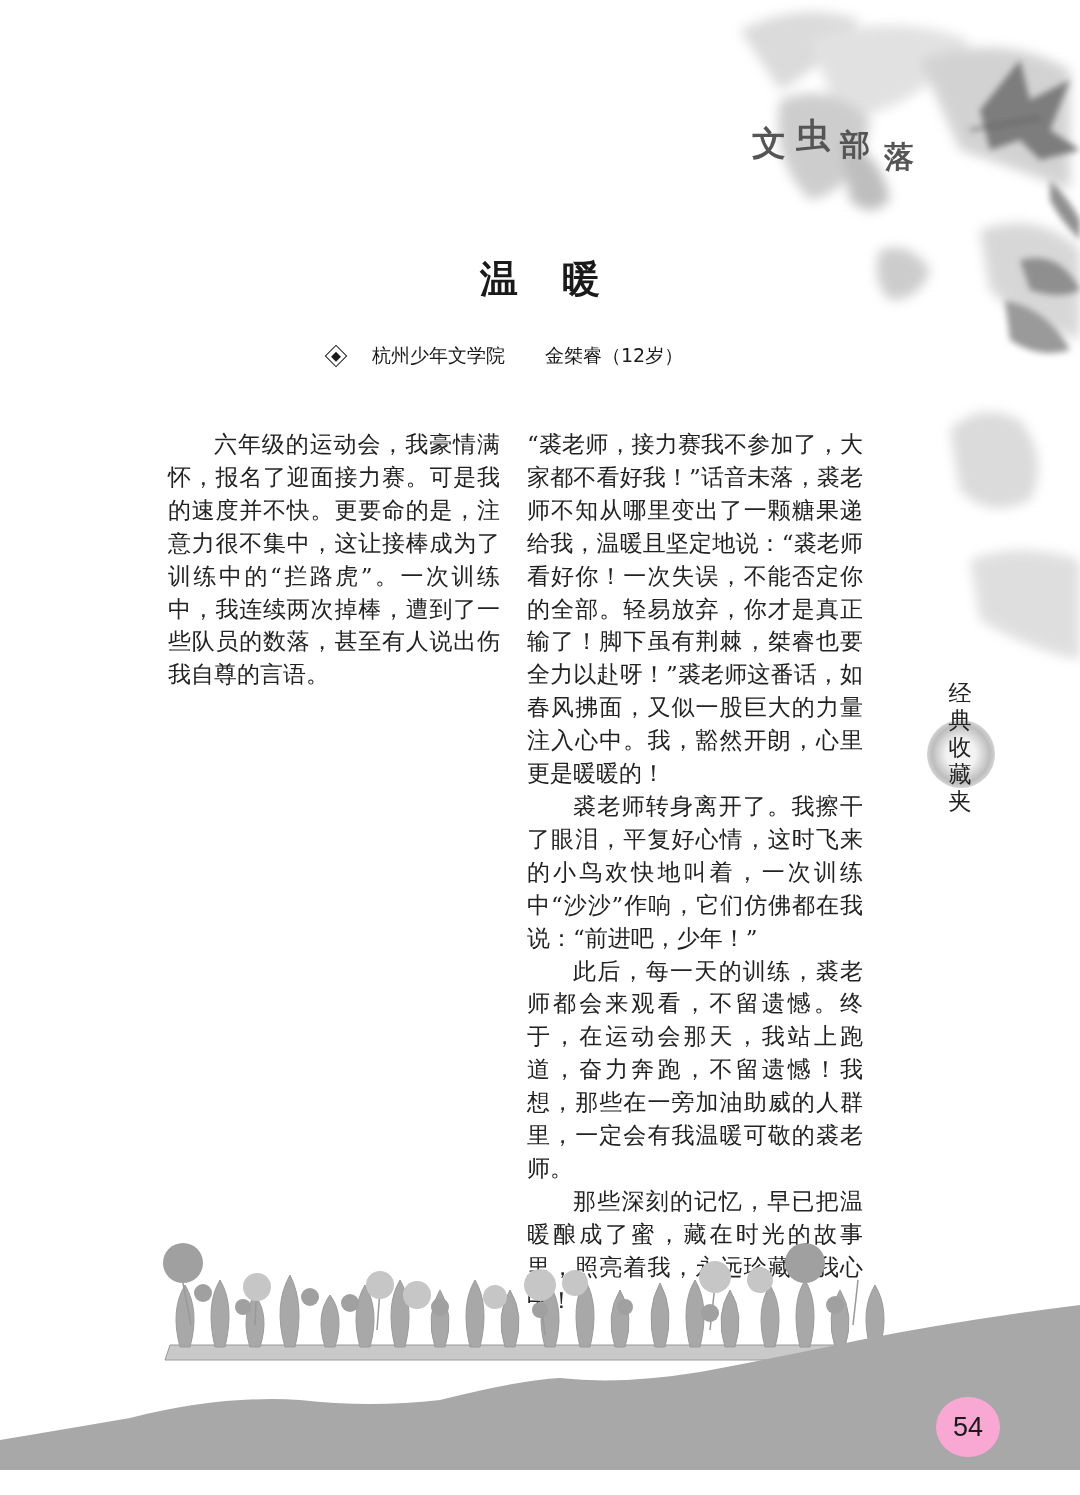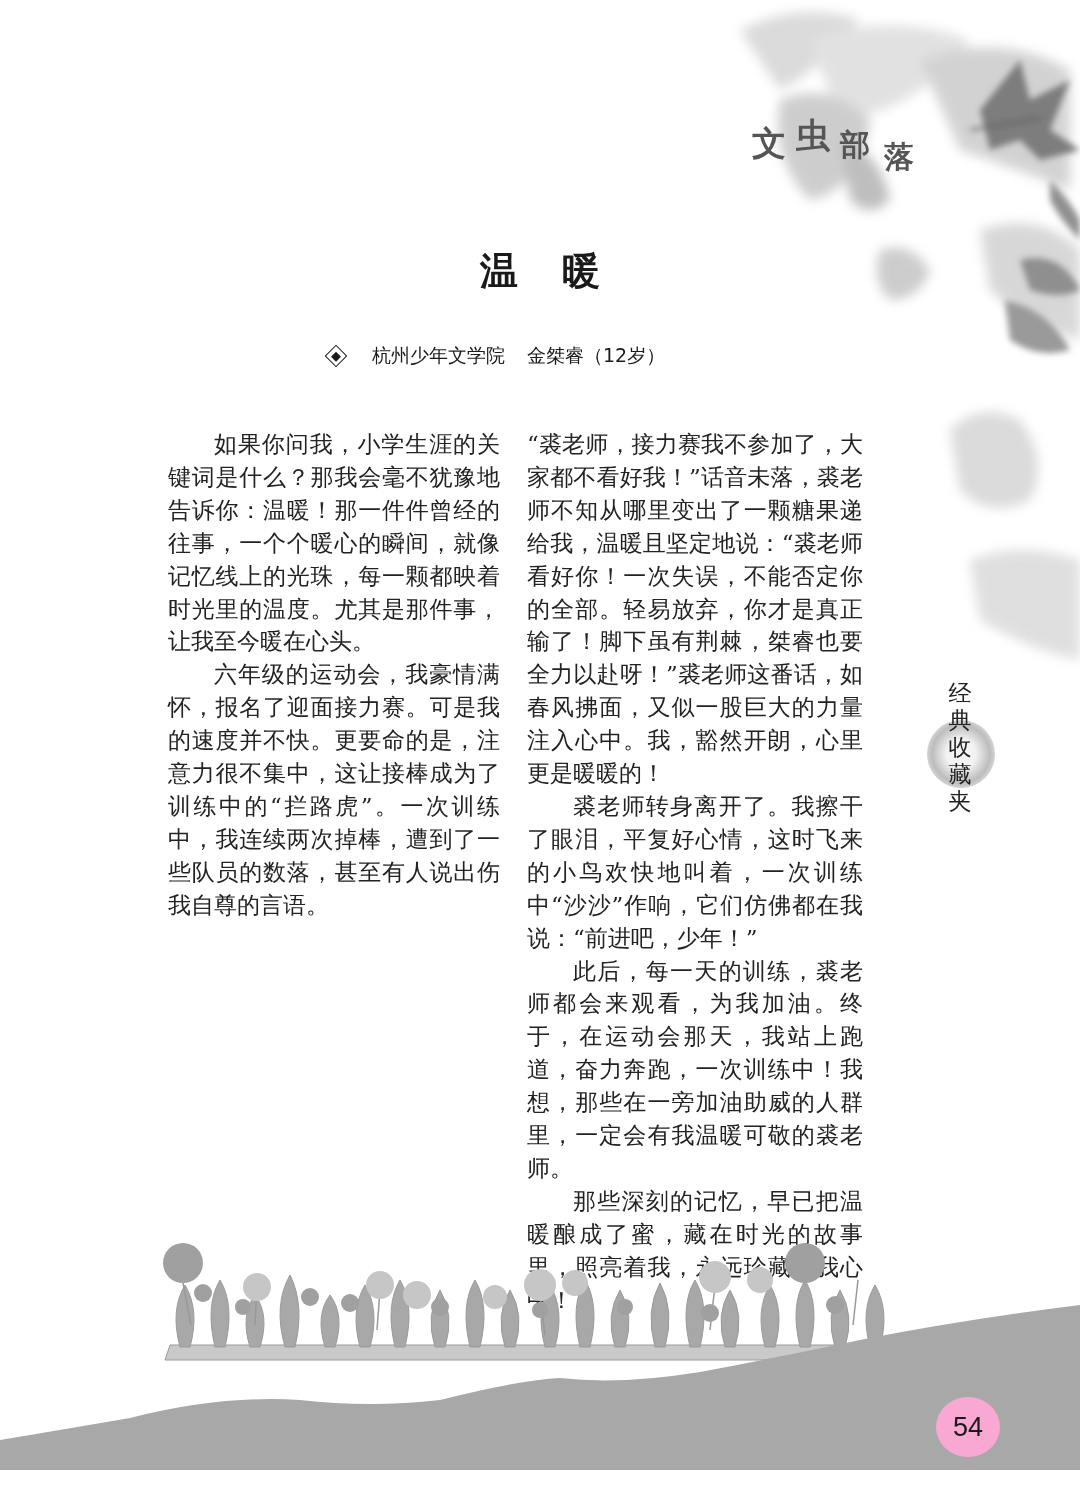--- a/index.html
+++ b/index.html
@@ -16,37 +16,37 @@
 
     
     .section-header { position: absolute; left: 752px; top: 118px; width: 180px; height: 60px; }
     .section-char {
       position: absolute; font-family: "DejaVu Sans", sans-serif; font-weight: bold;
       color: #555555; font-size: 34px; line-height: 1;
     }
 
     
     .title {
-      position: absolute; left: 0; right: 0; top: 246px; text-align: center;
+      position: absolute; left: 0; right: 0; top: 254px; text-align: center;
       font-family: "DejaVu Sans", sans-serif; font-size: 38px; font-weight: bold;
       letter-spacing: 44px; padding-left: 44px; color: #1a1a1a;
     }
 
     
     .byline {
       position: absolute; left: 328px; top: 343px;
       font-family: "DejaVu Sans", sans-serif; font-size: 19px; color: #1a1a1a;
       display: flex; align-items: center; gap: 22px; white-space: nowrap;
     }
     .byline .diamond {
       width: 14px; height: 14px; border: 1.5px solid #1a1a1a; transform: rotate(45deg);
       display: inline-flex; align-items: center; justify-content: center; margin-right: 6px;
     }
     .byline .diamond::after { content: ""; width: 7px; height: 7px; background: #1a1a1a; }
-    .byline .author { }
+    .byline .author { margin-left: 18px; }
 
     
     .col {
       position: absolute; top: 428px; width: 332px;
       font-size: 23px; line-height: 32.9px; text-align: justify; color: #222;
     }
     .col.left { left: 168px; }
     .col.right { left: 527px; width: 336px; }
     .col p { margin: 0; text-indent: 46px; }
     .col p.noindent { text-indent: 0; }
@@ -119,28 +119,27 @@
 
   <div class="title">温暖</div>
 
   <div class="byline">
     <span class="diamond"></span>
     <span>杭州少年文学院</span>
     <span class="author">金桀睿（12岁）</span>
   </div>
 
   <div class="col left">
-    <p>如果你问我，小学生涯的关键词是什么？那我会毫不犹豫地告诉你：温暖！那一件件曾经的往事，一个个暖心的瞬间，就像记忆线上的光珠，每一颗都映着时光里的温度。尤其是那件事，让我至今暖在心头。</p>
     <p>六年级的运动会，我豪情满怀，报名了迎面接力赛。可是我的速度并不快。更要命的是，注意力很不集中，这让接棒成为了训练中的“拦路虎”。一次训练中，我连续两次掉棒，遭到了一些队员的数落，甚至有人说出伤我自尊的言语。</p>
   </div>
 
   <div class="col right">
     <p class="noindent">“裘老师，接力赛我不参加了，大家都不看好我！”话音未落，裘老师不知从哪里变出了一颗糖果递给我，温暖且坚定地说：“裘老师看好你！一次失误，不能否定你的全部。轻易放弃，你才是真正输了！脚下虽有荆棘，桀睿也要全力以赴呀！”裘老师这番话，如春风拂面，又似一股巨大的力量注入心中。我，豁然开朗，心里更是暖暖的！</p>
     <p>裘老师转身离开了。我擦干了眼泪，平复好心情，这时飞来的小鸟欢快地叫着，一次训练中“沙沙”作响，它们仿佛都在我说：“前进吧，少年！”</p>
-    <p>此后，每一天的训练，裘老师都会来观看，为我加油。终于，在运动会那天，我站上跑道，奋力奔跑，一次训练中！我想，那些在一旁加油助威的人群里，一定会有我温暖可敬的裘老师。</p>
+    <p>此后，每一天的训练，裘老师都会来观看，不留遗憾。终于，在运动会那天，我站上跑道，奋力奔跑，不留遗憾！我想，那些在一旁加油助威的人群里，一定会有我温暖可敬的裘老师。</p>
     <p>那些深刻的记忆，早已把温暖酿成了蜜，藏在时光的故事里，照亮着我，永远珍藏在我心中！</p>
   </div>
 
   <div class="side-tag">
     <div class="rosette"></div>
     <span class="vchar">经</span>
     <span class="vchar">典</span>
     <span class="vchar">收</span>
     <span class="vchar">藏</span>
     <span class="vchar">夹</span>

